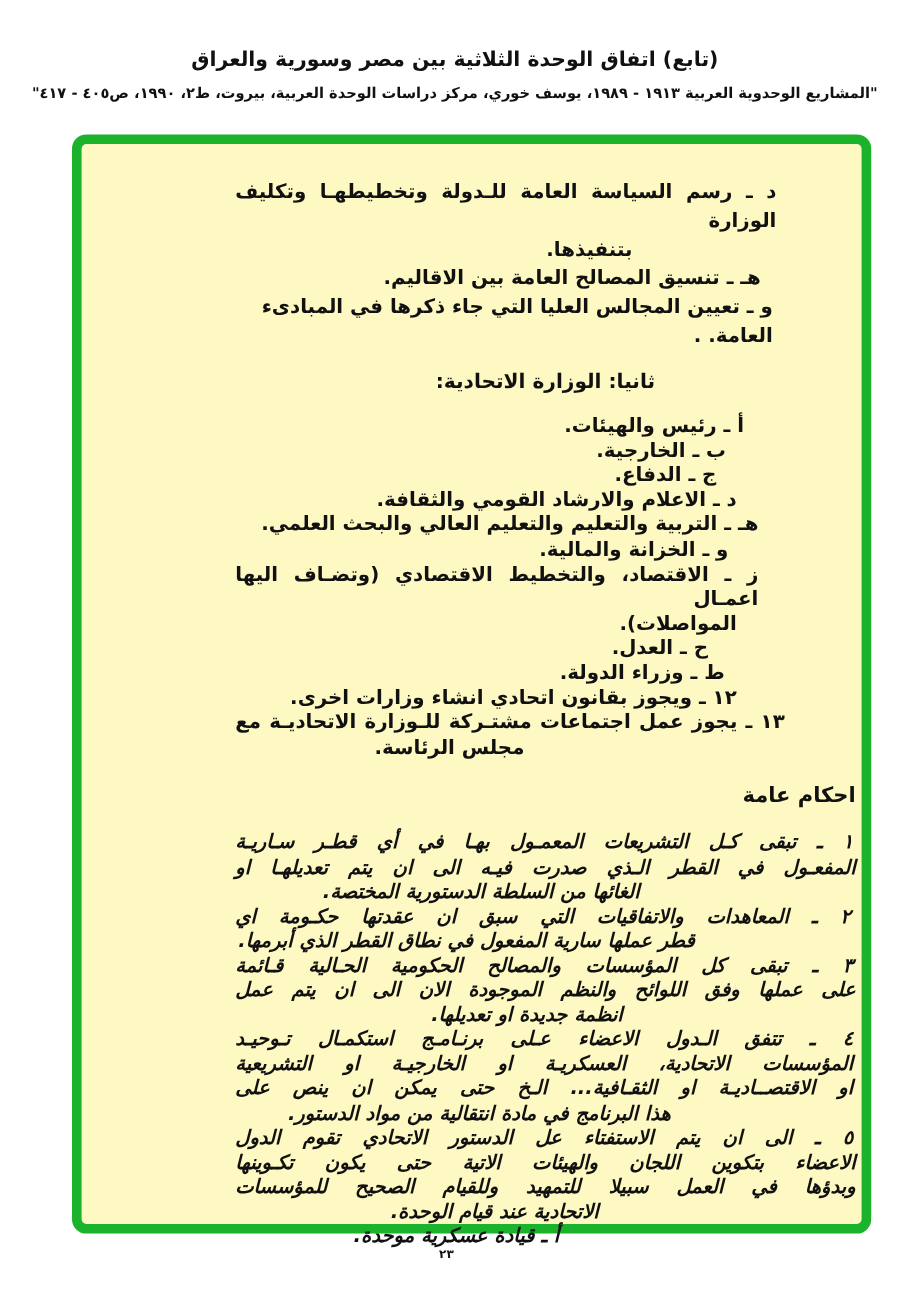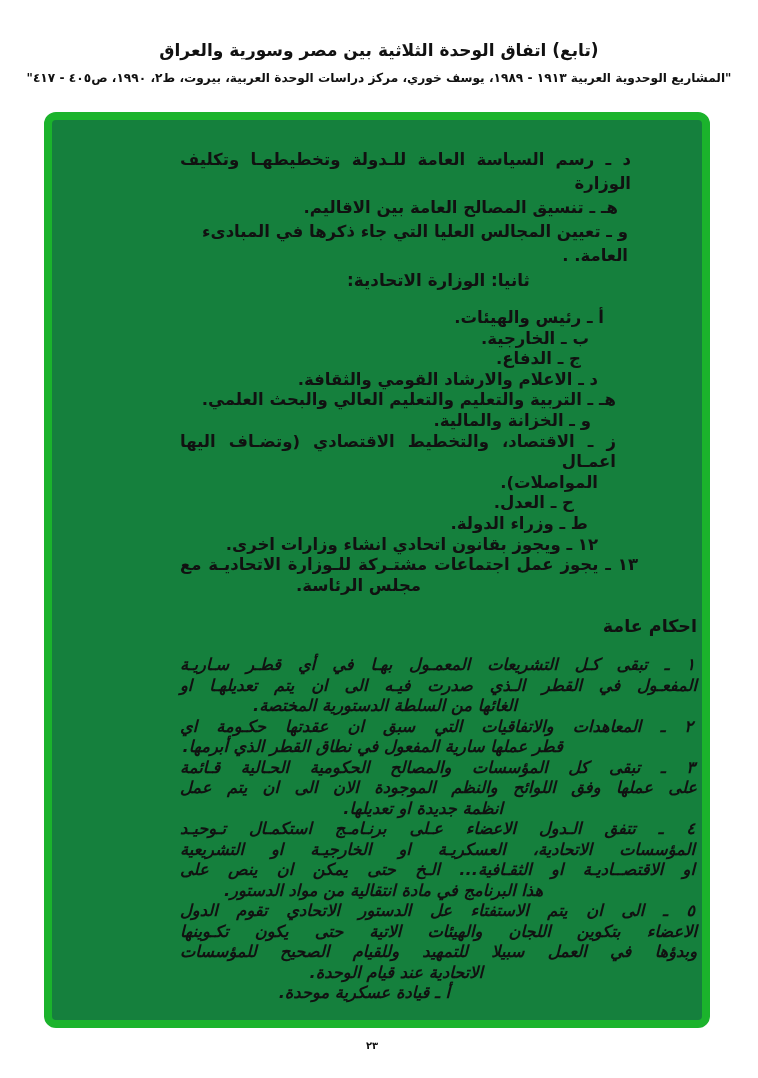--- a/index.html
+++ b/index.html
@@ -31,44 +31,45 @@
   .citation {
     margin-top: 11px;
     text-align: center;
     font-size: 12.2px;
     font-weight: bold;
     white-space: nowrap;
     transform: scaleY(1.02);
   }
   .frame {
     position: absolute;
-    left: 44px;
+    left: 60px;
     top: 112px;
     width: 650px;
     height: 900px;
     border: 8px solid #1bb32c;
     border-radius: 12px;
-    background: #15803d;
+    background: #fef9c3;
     box-sizing: content-box;
   }
   .doc {
     direction: rtl;
     text-align: right;
     font-weight: bold;
     margin: 28px 5px 0 128px;
   }
   .doc div { font-weight: bold; }
   .la { font-size: 16.5px; line-height: 24px; }
   .lc { font-size: 16.5px; line-height: 20.6px; }
   .le { font-size: 16.3px; line-height: 20.5px; font-style: italic; }
   .j  { text-align: justify; text-align-last: justify; }
   .h-b {
     font-size: 16.8px;
     font-weight: bold;
     text-align: center;
+    margin-top: 13px;
     margin-bottom: 16px;
     line-height: 24px;
   }
   .h-d {
     font-size: 17.5px;
     font-weight: bold;
     padding-left: 118px; 
     margin-top: 18px;
     margin-bottom: 16px;
     line-height: 25px;
@@ -92,20 +93,21 @@
 
   <div class="header">
     <div class="header-title">(تابع) اتفاق الوحدة الثلاثية بين مصر وسورية والعراق</div>
     <div class="citation">"المشاريع الوحدوية العربية ١٩١٣ - ١٩٨٩، يوسف خوري، مركز دراسات الوحدة العربية، بيروت، ط٢، ١٩٩٠، ص٤٠٥ - ٤١٧"</div>
   </div>
 
   <div class="frame">
     <div class="doc">
 
       <div class="la j" style="padding-right:66px">د ـ رسم السياسة العامة للـدولة وتخطيطهـا وتكليف الوزارة</div>
+      <div class="la" style="padding-right:186px">بتنفيذها.</div>
       <div class="la" style="padding-right:79px">هـ ـ تنسيق المصالح العامة بين الاقاليم.</div>
       <div class="la" style="padding-right:69px">و ـ تعيين المجالس العليا التي جاء ذكرها في المبادىء العامة. .</div>
 
       <div class="h-b">ثانيا: الوزارة الاتحادية:</div>
 
       <div class="lc" style="padding-right:93px">أ ـ رئيس والهيئات.</div>
       <div class="lc" style="padding-right:108px">ب ـ الخارجية.</div>
       <div class="lc" style="padding-right:116px">ج ـ الدفاع.</div>
       <div class="lc" style="padding-right:99px">د ـ الاعلام والارشاد القومي والثقافة.</div>
       <div class="lc" style="padding-right:81px">هـ ـ التربية والتعليم والتعليم العالي والبحث العلمي.</div>

